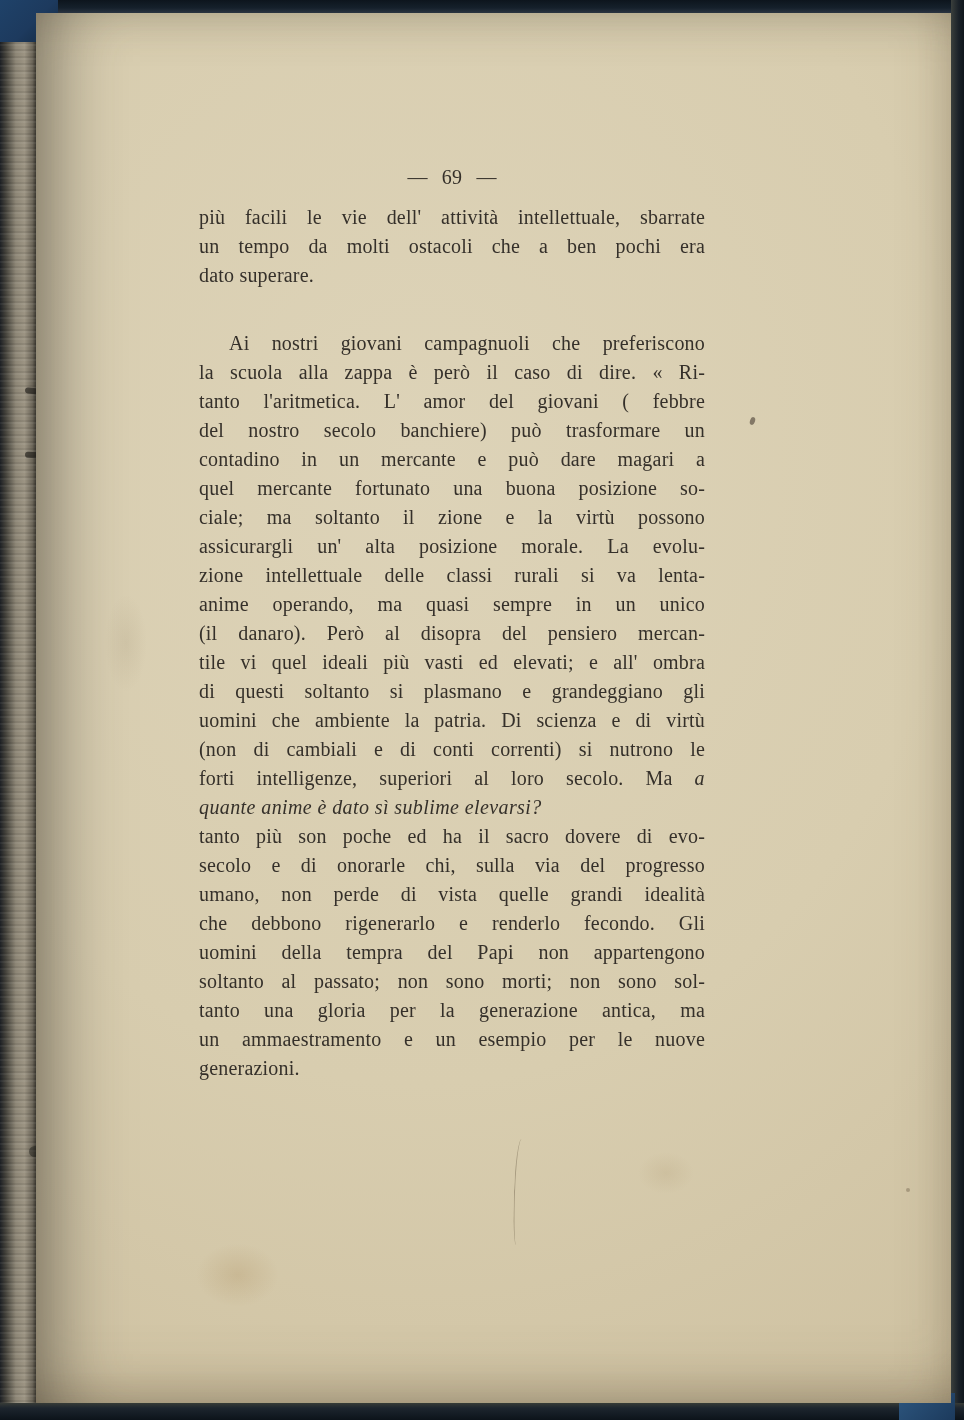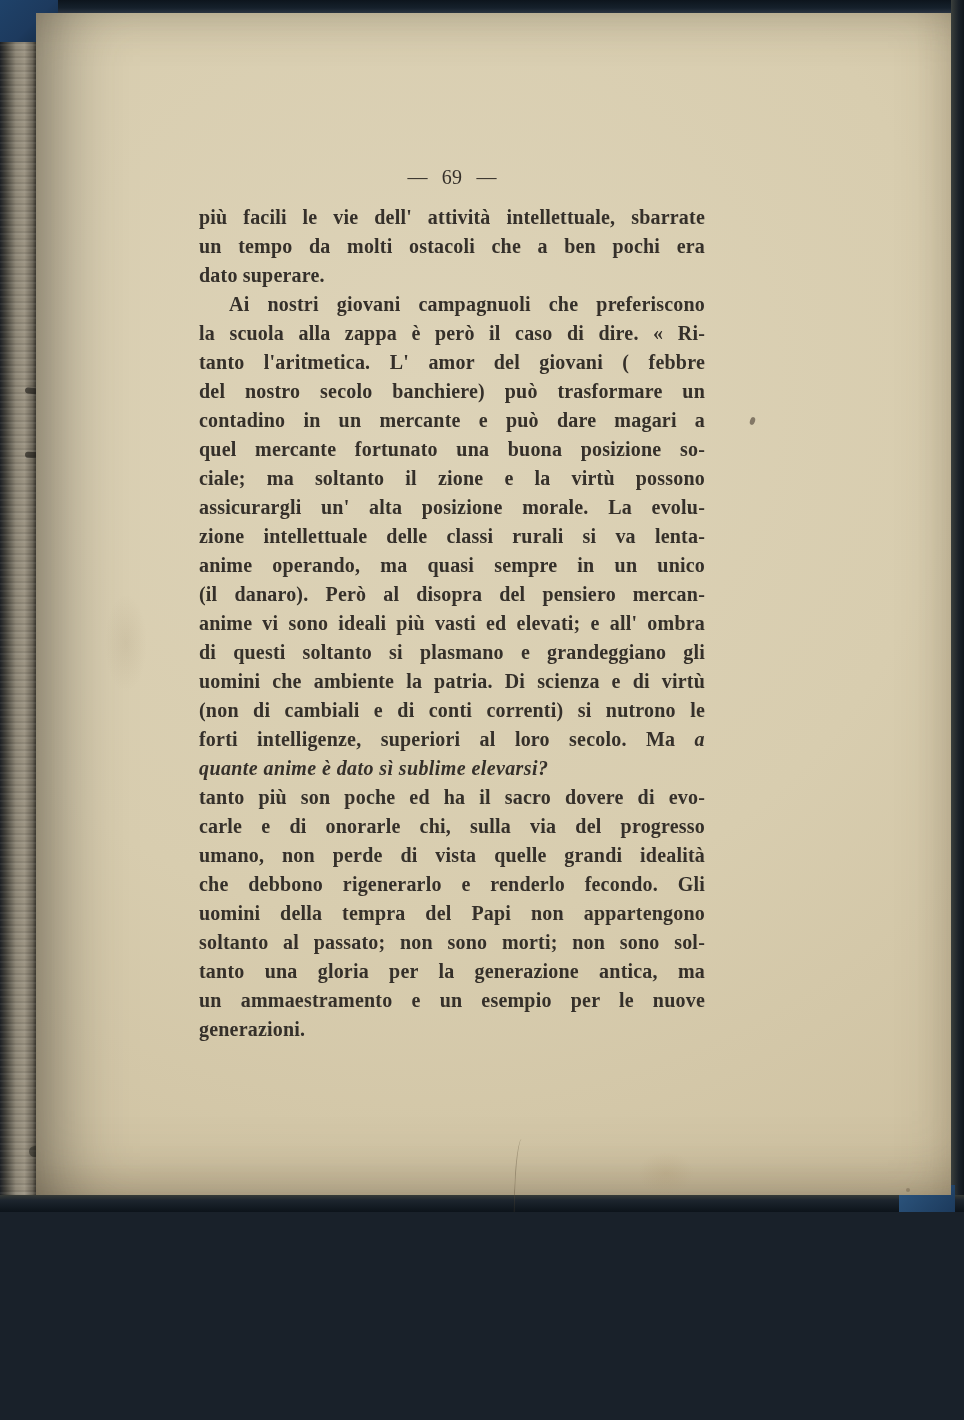--- a/index.html
+++ b/index.html
@@ -3,21 +3,21 @@
 <meta charset="utf-8">
 <style>
   html, body {
     margin: 0;
     padding: 0;
     background: #19212a;
   }
   .scan {
     position: relative;
     width: 964px;
-    height: 1212px;
+    height: 1420px;
     background: #1b232b;
     overflow: hidden;
     font-family: "Liberation Serif", "DejaVu Serif", serif;
   }
   
   .page-stack-edge {
     position: absolute;
     left: 0; top: 0;
     width: 36px; height: 100%;
     background: linear-gradient(90deg,
@@ -134,27 +134,27 @@
     letter-spacing: 0.2px;
   }
   .page-header {
     text-align: center;
     word-spacing: 9px;
     margin-bottom: 11px;
   }
   .line {
     text-align: justify;
     text-align-last: justify;
-    font-weight: bold;
   }
   .line.end {
     text-align-last: left;
   }
   .line.indent {
     text-indent: 30px;
+    margin-top: 39px;
   }
   .line em {
     font-style: italic;
     letter-spacing: 0.4px;
   }
 </style>
 </head>
 <body>
 
 <div class="scan">
@@ -189,28 +189,28 @@
           <div class="line">la scuola alla zappa è però il caso di dire. « Ri-</div>
           <div class="line">tanto l'aritmetica. L' amor del giovani ( febbre</div>
           <div class="line">del nostro secolo banchiere) può trasformare un</div>
           <div class="line">contadino in un mercante e può dare magari a</div>
           <div class="line">quel mercante fortunato una buona posizione so-</div>
           <div class="line">ciale; ma soltanto il zione e la virtù possono</div>
           <div class="line">assicurargli un' alta posizione morale. La evolu-</div>
           <div class="line">zione intellettuale delle classi rurali si va lenta-</div>
           <div class="line">anime operando, ma quasi sempre in un unico</div>
           <div class="line">(il danaro). Però al disopra del pensiero mercan-</div>
-          <div class="line">anime vi sono ideali più vasti ed elevati; e all' ombra</div>
+          <div class="line">tile vi quel ideali più vasti ed elevati; e all' ombra</div>
           <div class="line">di questi soltanto si plasmano e grandeggiano gli</div>
           <div class="line">uomini che ambiente la patria. Di scienza e di virtù</div>
           <div class="line">(non di cambiali e di conti correnti) si nutrono le</div>
           <div class="line">forti intelligenze, superiori al loro secolo. Ma <em>a</em></div>
           <div class="line end"><em>quante anime è dato sì sublime elevarsi?</em></div>
           <div class="line">tanto più son poche ed ha il sacro dovere di evo-</div>
-          <div class="line">carle e di onorarle chi, sulla via del progresso</div>
+          <div class="line">secolo e di onorarle chi, sulla via del progresso</div>
           <div class="line">umano, non perde di vista quelle grandi idealità</div>
           <div class="line">che debbono rigenerarlo e renderlo fecondo. Gli</div>
           <div class="line">uomini della tempra del Papi non appartengono</div>
           <div class="line">soltanto al passato; non sono morti; non sono sol-</div>
           <div class="line">tanto una gloria per la generazione antica, ma</div>
           <div class="line">un ammaestramento e un esempio per le nuove</div>
           <div class="line end">generazioni.</div>
         </div>
     </div>
 

